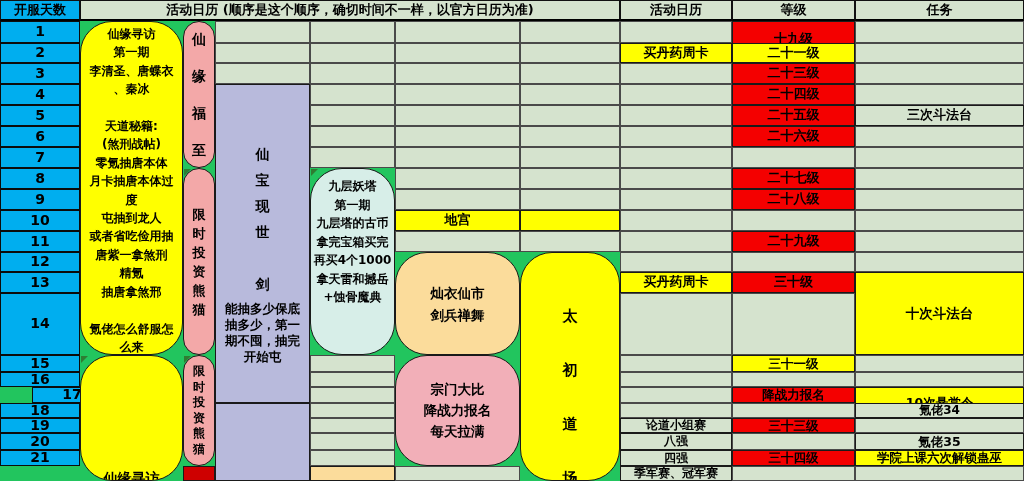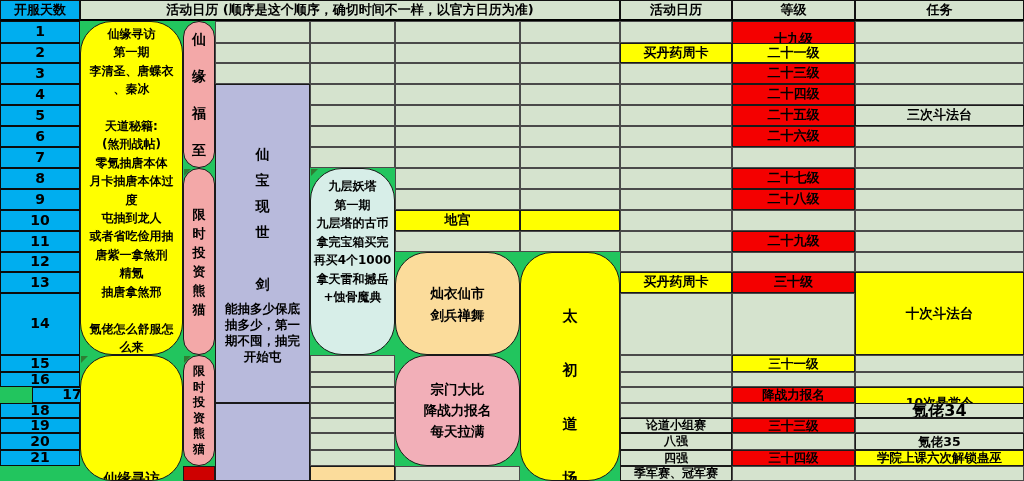--- a/index.html
+++ b/index.html
@@ -237,21 +237,21 @@
   <div class="cell bg-red" style="left:732px;top:231px;width:123px;height:21px;">二十九级</div>
   <div class="cell bg-red" style="left:732px;top:272px;width:123px;height:21px;">三十级</div>
   <div class="cell bg-yellow" style="left:732px;top:355px;width:123px;height:17px;font-size:12.5px;">三十一级</div>
   <div class="cell bg-red" style="left:732px;top:387px;width:123px;height:16px;font-size:12.5px;">降战力报名</div>
   <div class="cell bg-red" style="left:732px;top:418px;width:123px;height:15px;font-size:12.5px;">三十三级</div>
   <div class="cell bg-red" style="left:732px;top:450px;width:123px;height:16px;font-size:12.5px;">三十四级</div>
 
   <div class="cell bg-green" style="left:855px;top:105px;width:169px;height:21px;">三次斗法台</div>
   <div class="cell bg-yellow" style="left:855px;top:272px;width:169px;height:83px;font-size:13.5px;">十次斗法台</div>
   <div class="cell bg-yellow" style="left:855px;top:387px;width:169px;height:32px;font-size:12.5px;">10次悬赏令</div>
-  <div class="cell bg-green" style="left:855px;top:403px;width:169px;height:15px;font-size:16px;">氪佬34</div>
+  <div class="cell bg-green" style="left:855px;top:403px;width:169px;height:15px;font-size:12px;">氪佬34</div>
   <div class="cell bg-green" style="left:855px;top:433px;width:169px;height:17px;font-size:12.5px;">氪佬35</div>
   <div class="cell bg-yellow" style="left:855px;top:450px;width:169px;height:16px;font-size:12.5px;">学院上课六次解锁蛊巫</div>
 
   <div class="tri" style="left:184px;top:169px;"></div>
   <div class="tri" style="left:311px;top:169px;"></div>
   <div class="tri" style="left:81px;top:356px;"></div>
   <div class="tri" style="left:184px;top:356px;"></div>
 
 </div>
 

